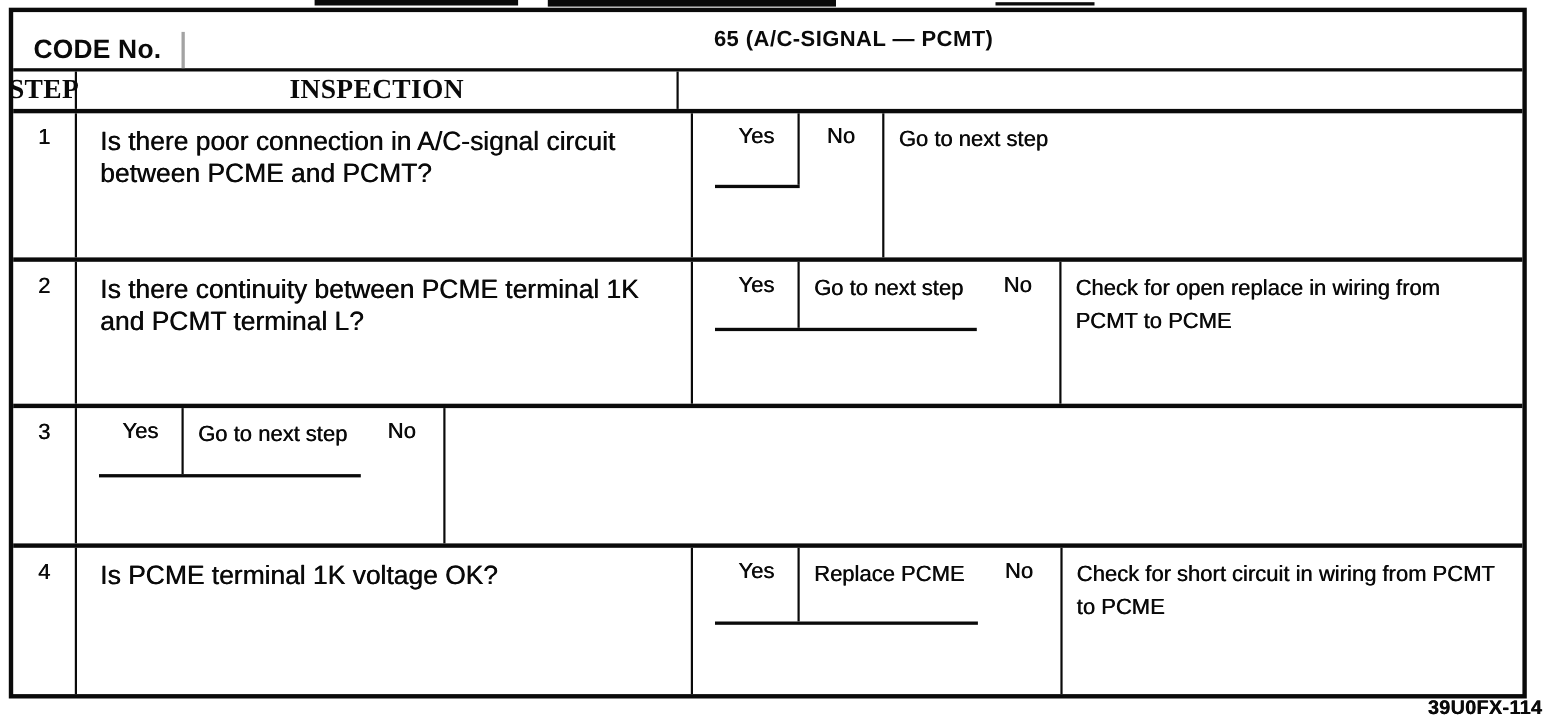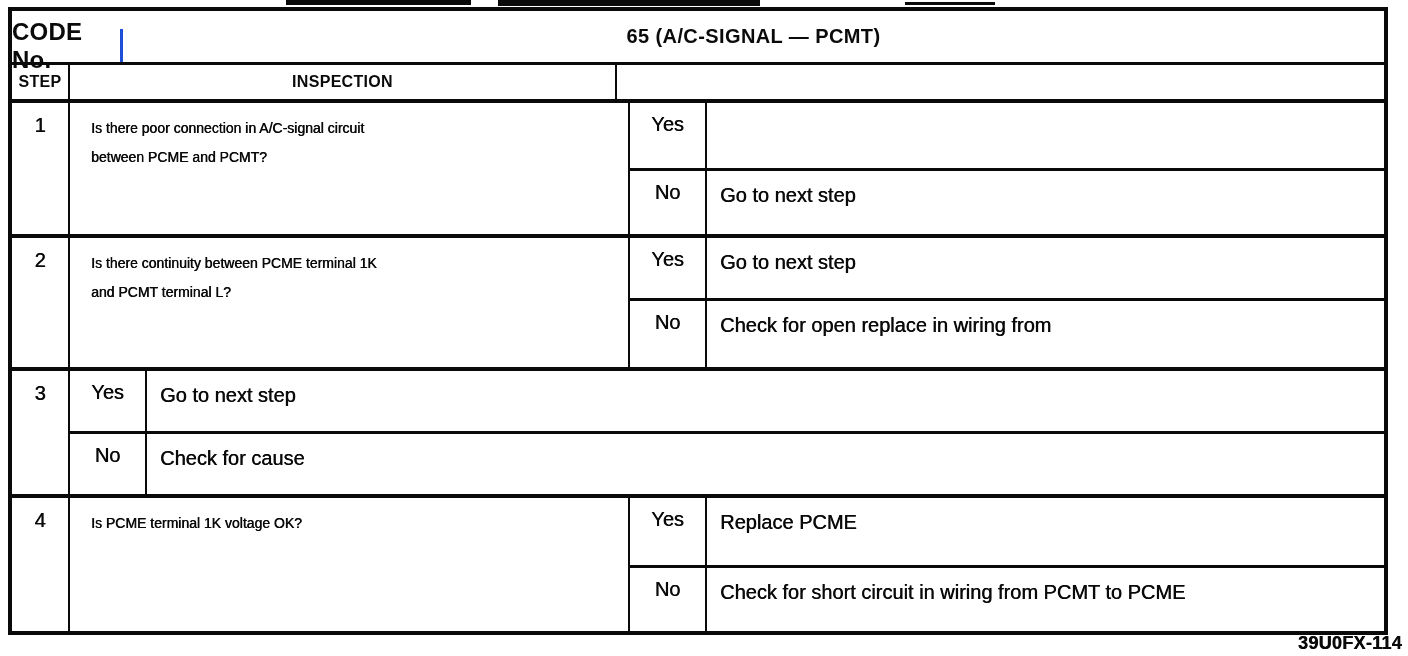--- a/index.html
+++ b/index.html
@@ -10,49 +10,49 @@
     -webkit-font-smoothing:none;
   }
   .doc-table{
     position:absolute;left:8px;top:7px;width:1380px;
     border:4px solid #0a0a0a;box-sizing:border-box;background:#fff;
   }
   .doc-table *{box-sizing:border-box;}
   
   .title-row{display:flex;height:54px;border-bottom:3px solid #0a0a0a;}
   .code-cell{
-    width:111px;border-right:3px solid #1d4ed8;
+    width:156px;border-right:3px solid #a3a3a3;
     display:flex;align-items:center;justify-content:center;
     font-weight:bold;font-size:24px;letter-spacing:0.2px;margin-top:18px;
   }
   .title-cell{
     flex:1;display:flex;align-items:center;justify-content:center;
     font-weight:bold;font-size:20px;letter-spacing:0.4px;
   }
   
   .header-row{display:flex;height:38px;border-bottom:4px solid #0a0a0a;}
   .header-row>div{
     display:flex;align-items:center;justify-content:center;
-    font-weight:bold;font-size:16px;letter-spacing:0.3px;
+    font-weight:bold;font-size:25px;letter-spacing:0.3px;font-family:Liberation Serif, serif;
   }
   .h-step{width:58px;border-right:2px solid #0a0a0a;}
   .h-inspection{width:547px;border-right:2px solid #0a0a0a;}
   .h-action{flex:1;}
   
   .step-row{display:flex;border-bottom:4px solid #0a0a0a;}
   .step-row:last-child{border-bottom:none;}
   .step-cell{
     width:58px;border-right:2px solid #0a0a0a;
     text-align:center;padding-top:11px;font-size:20px;
   }
   .inspection-cell{
     width:560px;border-right:2px solid #0a0a0a;
-    padding:11px 14px 4px 21px;font-size:14px;line-height:29px;
+    padding:11px 14px 4px 21px;font-size:24px;line-height:29px;
   }
-  .branches{flex:1;display:flex;flex-direction:column;}
+  .branches{flex:1;display:flex;flex-direction:row;padding-left:20px;}
   .branch{display:flex;}
   .branch.yes{border-bottom:3px solid #0a0a0a;}
   .branch.no{flex:1;}
   .yesno-cell{
     width:77px;border-right:2px solid #0a0a0a;
     text-align:center;padding-top:10px;font-size:20px;
   }
   .action-cell{flex:1;padding:9px 12px 0 13px;font-size:20px;line-height:30px;}
   
   .row-1{height:135px;} .row-1 .branch.yes{height:68px;}
@@ -123,39 +123,37 @@
       <div class="branch yes">
         <div class="yesno-cell">Yes</div>
         <div class="action-cell scan-text">
           <div>Go to next step</div>
         </div>
       </div>
       <div class="branch no">
         <div class="yesno-cell">No</div>
         <div class="action-cell scan-text">
           <div>Check for open replace in wiring from</div>
+          <div>PCMT to PCME</div>
         </div>
       </div>
     </div>
   </div>
 
   <div class="step-row row-3">
     <div class="step-cell">3</div>
     <div class="branches">
       <div class="branch yes">
         <div class="yesno-cell">Yes</div>
         <div class="action-cell scan-text">
           <div>Go to next step</div>
         </div>
       </div>
       <div class="branch no">
         <div class="yesno-cell">No</div>
-        <div class="action-cell scan-text">
-          <div>Check for cause</div>
-        </div>
       </div>
     </div>
   </div>
 
   <div class="step-row row-4">
     <div class="step-cell">4</div>
     <div class="inspection-cell scan-text">
       <div>Is PCME terminal 1K voltage OK?</div>
     </div>
     <div class="branches">

